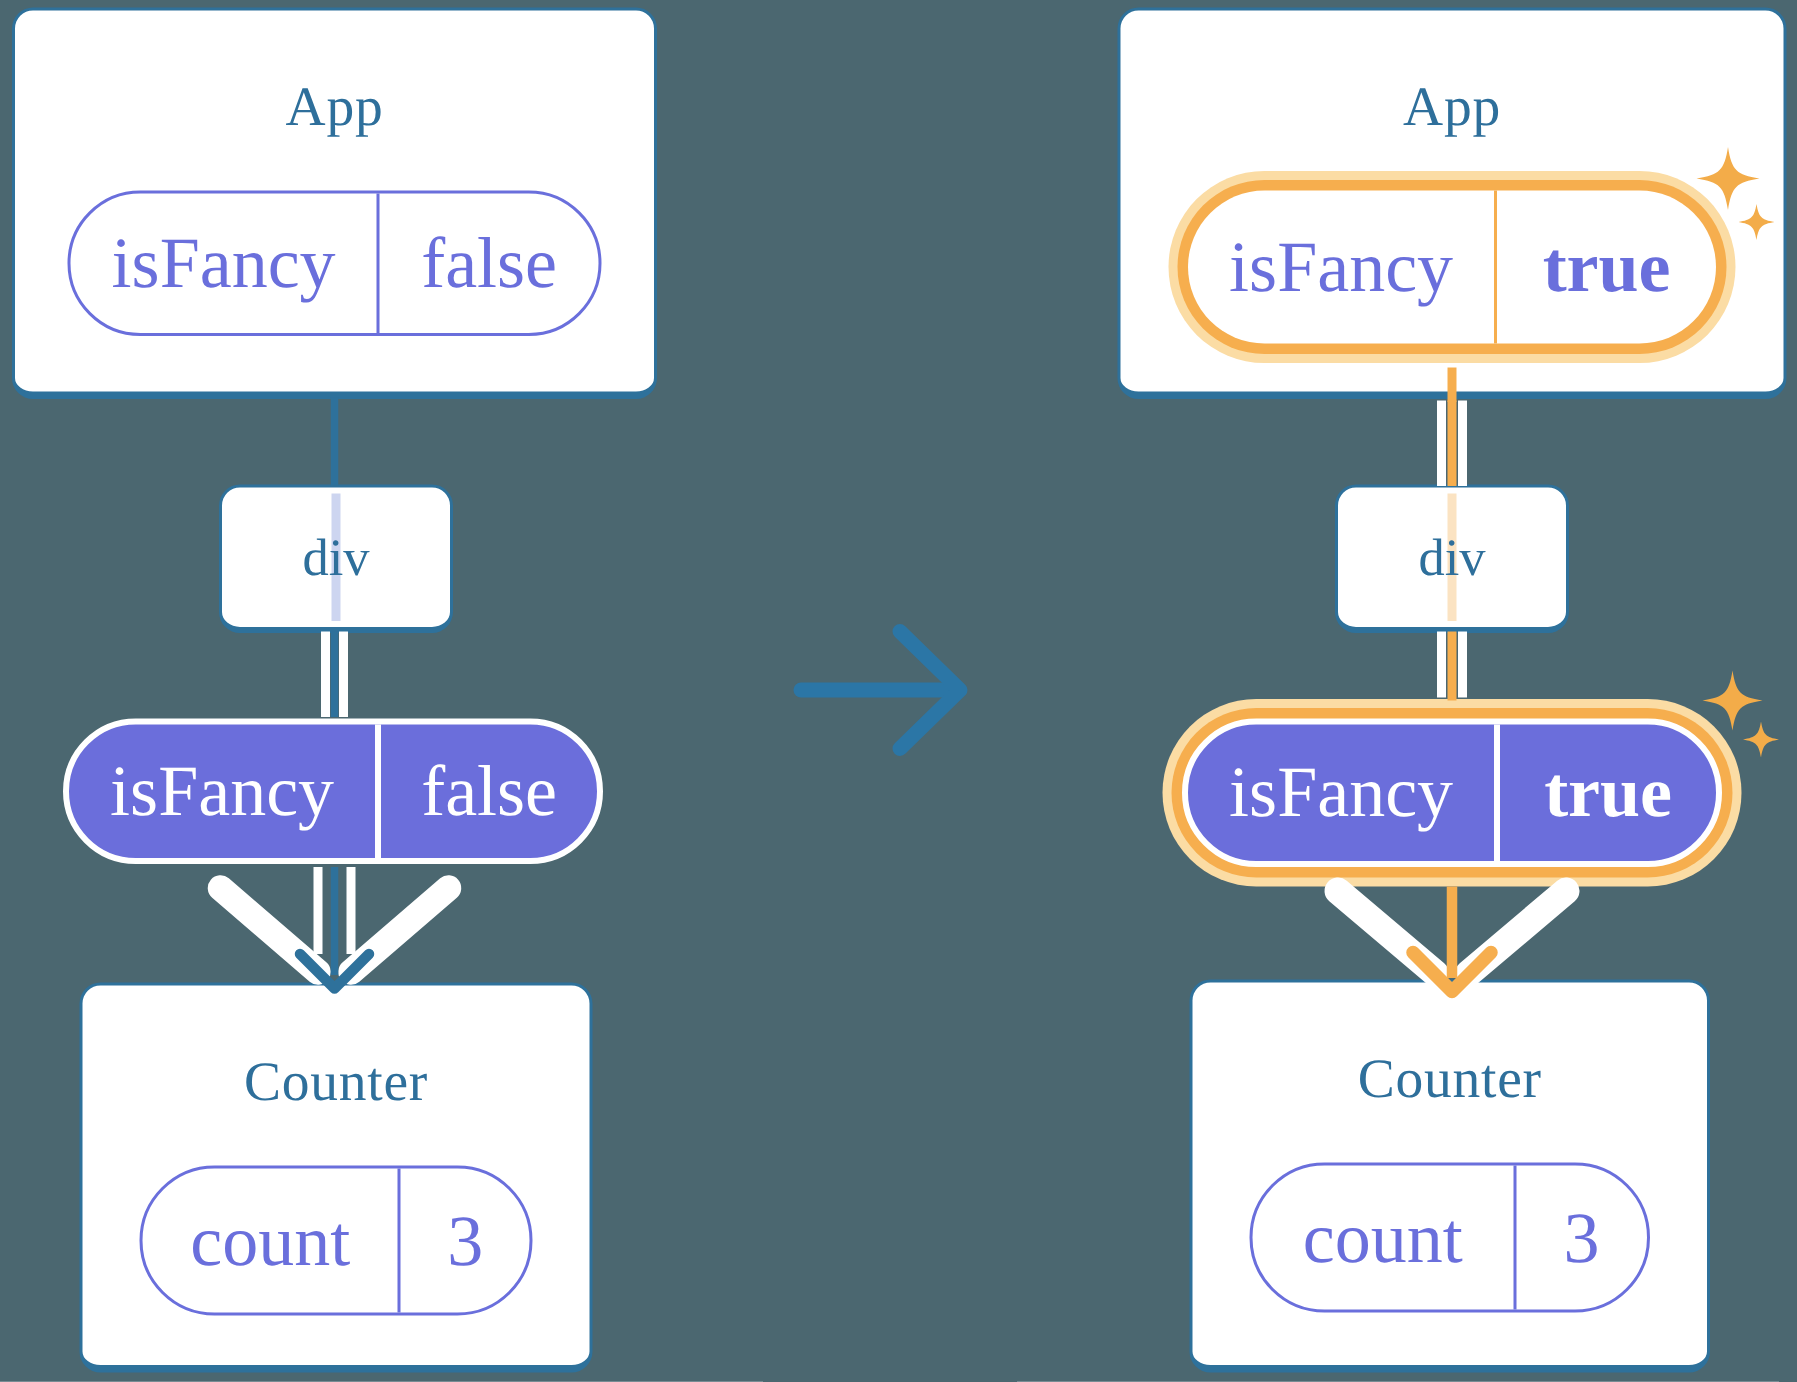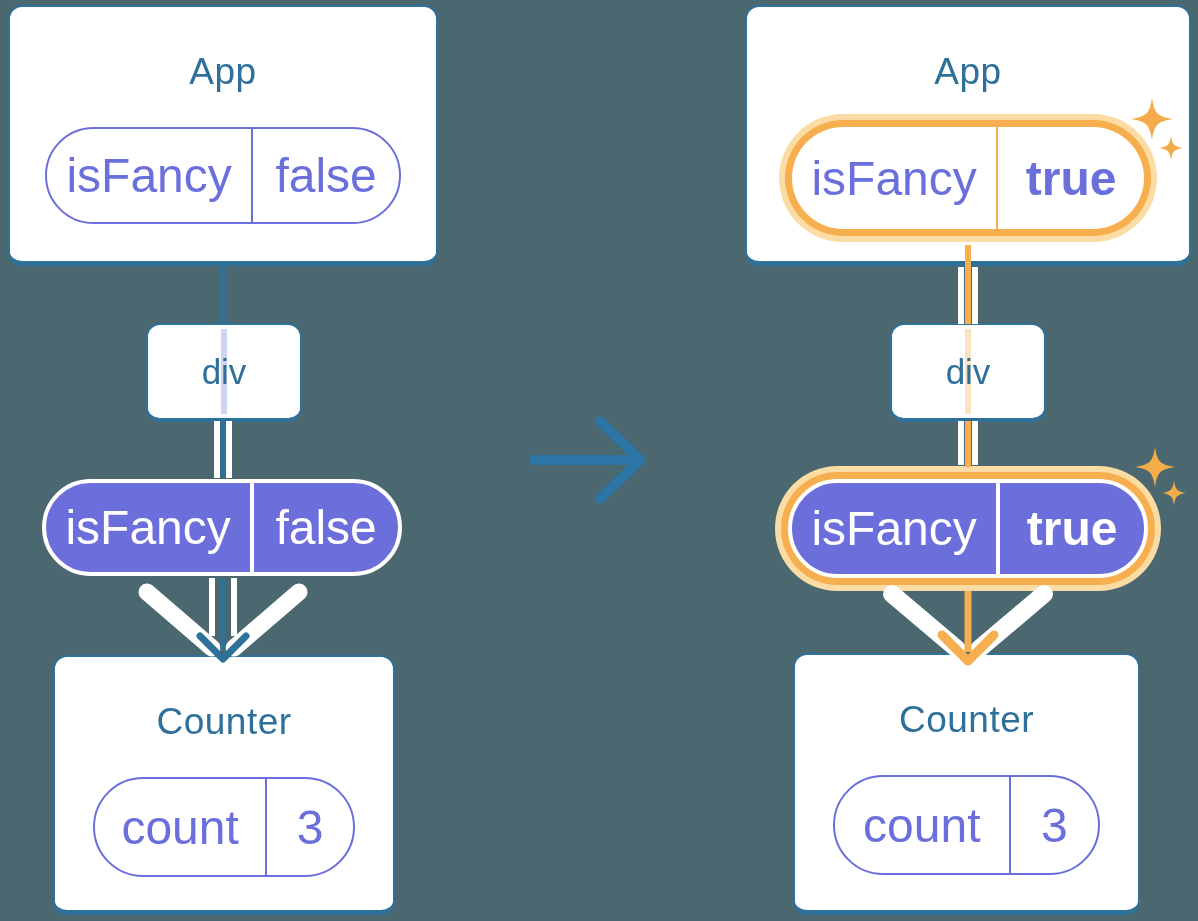--- a/index.html
+++ b/index.html
@@ -1,19 +1,19 @@
 <!DOCTYPE html>
 <html><head>
 <meta charset="utf-8">
 <style>
   html,body { margin:0; padding:0; }
   .stage {
     position:relative; width:1198px; height:921px;
     background:#4B6770; overflow:hidden;
-    font-family:Liberation Sans, sans-serif;
+    font-family:Liberation Serif, serif;
     -webkit-font-smoothing:antialiased;
   }
   .stage * { box-sizing:border-box; }
 
   
   .card {
     position:absolute; background:#FFFFFF;
     border:2px solid #2E719B; border-bottom-width:5px;
     border-radius:14px; z-index:1;
     display:flex; flex-direction:column; align-items:center;

